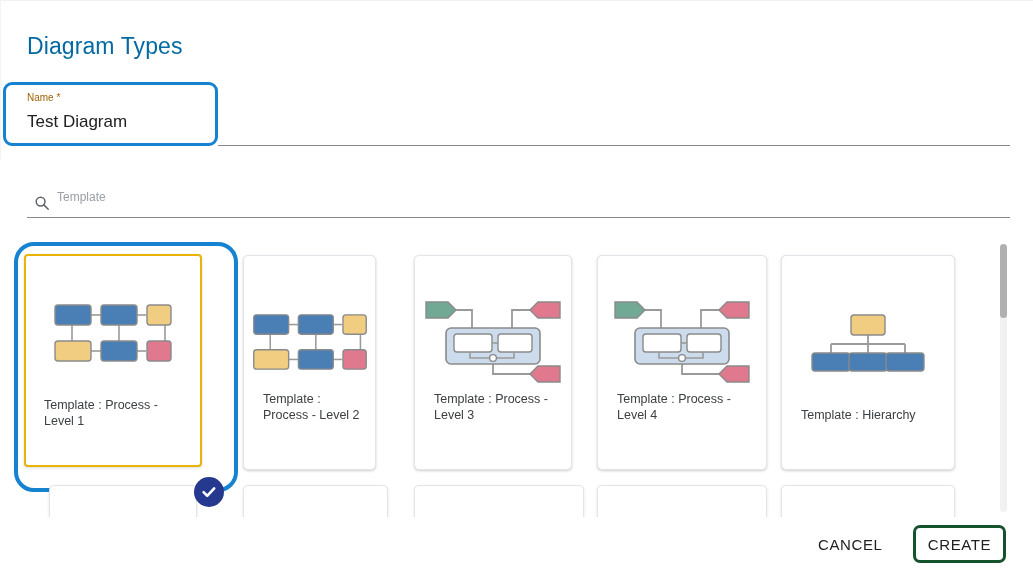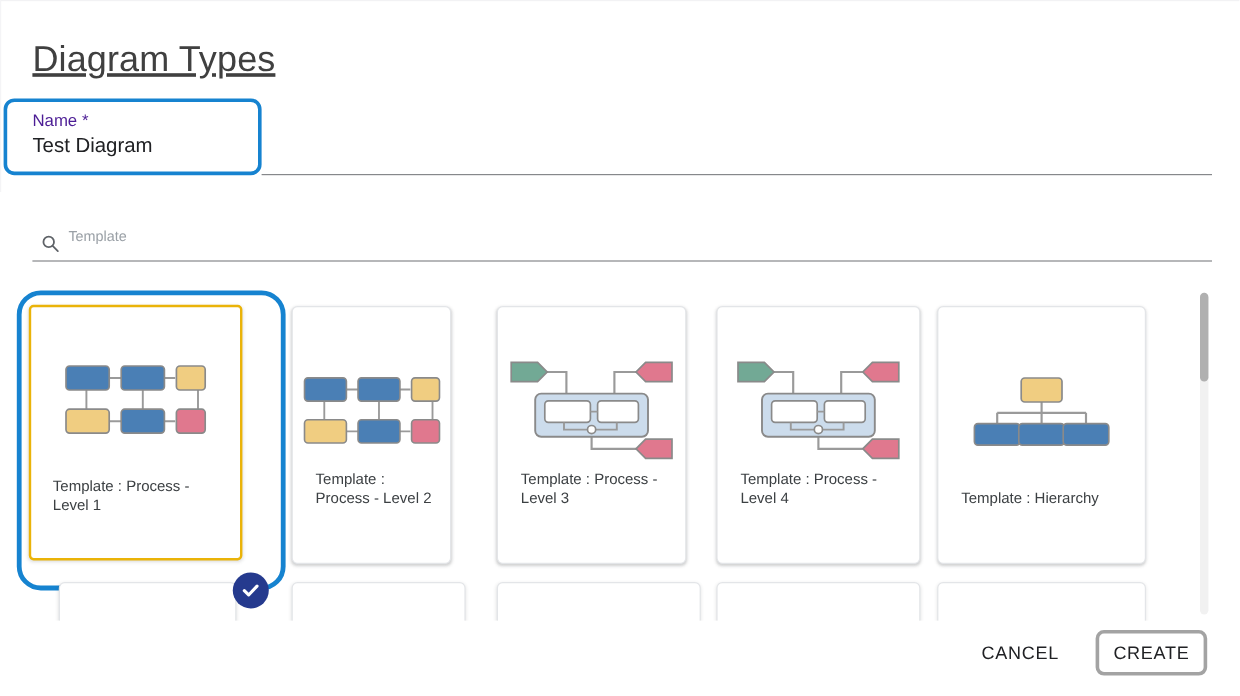--- a/index.html
+++ b/index.html
@@ -20,37 +20,36 @@
     background: #f2f2f4;
   }
   .left-hairline {
     position: absolute; left: 0; top: 0; width: 1px; height: 160px;
     background: #f4f4f6;
   }
 
   
   .page-title {
     position: absolute; left: 27px; top: 33px;
-    font-size: 30px; font-weight: 400; color: #404040;
+    font-size: 23px; font-weight: 400; color: #0369a1;
     letter-spacing: .1px;
-    text-decoration: underline;
   }
 
   
   .name-field-wrap {
     position: absolute; left: 3px; top: 82px;
     width: 215px; height: 64px;
   }
   .name-focus-ring {
     position: absolute; left: 0; top: 0; width: 215px; height: 64px;
     border: 3px solid #1683d0; border-radius: 9px; background: #ffffff;
   }
   .name-label {
     position: absolute; left: 24px; top: 10px;
-    font-size: 14px; color: #4c1d95;
+    font-size: 10px; color: #a16207;
   }
   .name-value {
     position: absolute; left: 24px; top: 30px;
     font-size: 17px; color: #202124;
   }
   .name-underline {
     position: absolute; left: 218px; top: 145px;
     width: 792px; height: 1px; background: #86888b;
   }
 
@@ -144,21 +143,21 @@
   
   .btn-cancel {
     position: absolute; left: 812px; top: 532px;
     font-size: 15px; letter-spacing: .6px; color: #202124;
     background: none; border: none; padding: 4px 6px; cursor: pointer;
     font-family: "Liberation Sans", sans-serif;
   }
   .btn-create {
     position: absolute; left: 913px; top: 525px;
     width: 93px; height: 38px;
-    border: 3px solid #a3a3a3; border-radius: 7px;
+    border: 3px solid #14532d; border-radius: 7px;
     background: #ffffff; cursor: pointer;
     font-size: 15px; letter-spacing: .6px; color: #202124;
     font-family: "Liberation Sans", sans-serif;
     display: flex; align-items: center; justify-content: center;
   }
 </style>
 </head>
 <body>
 
 <div id="root">

